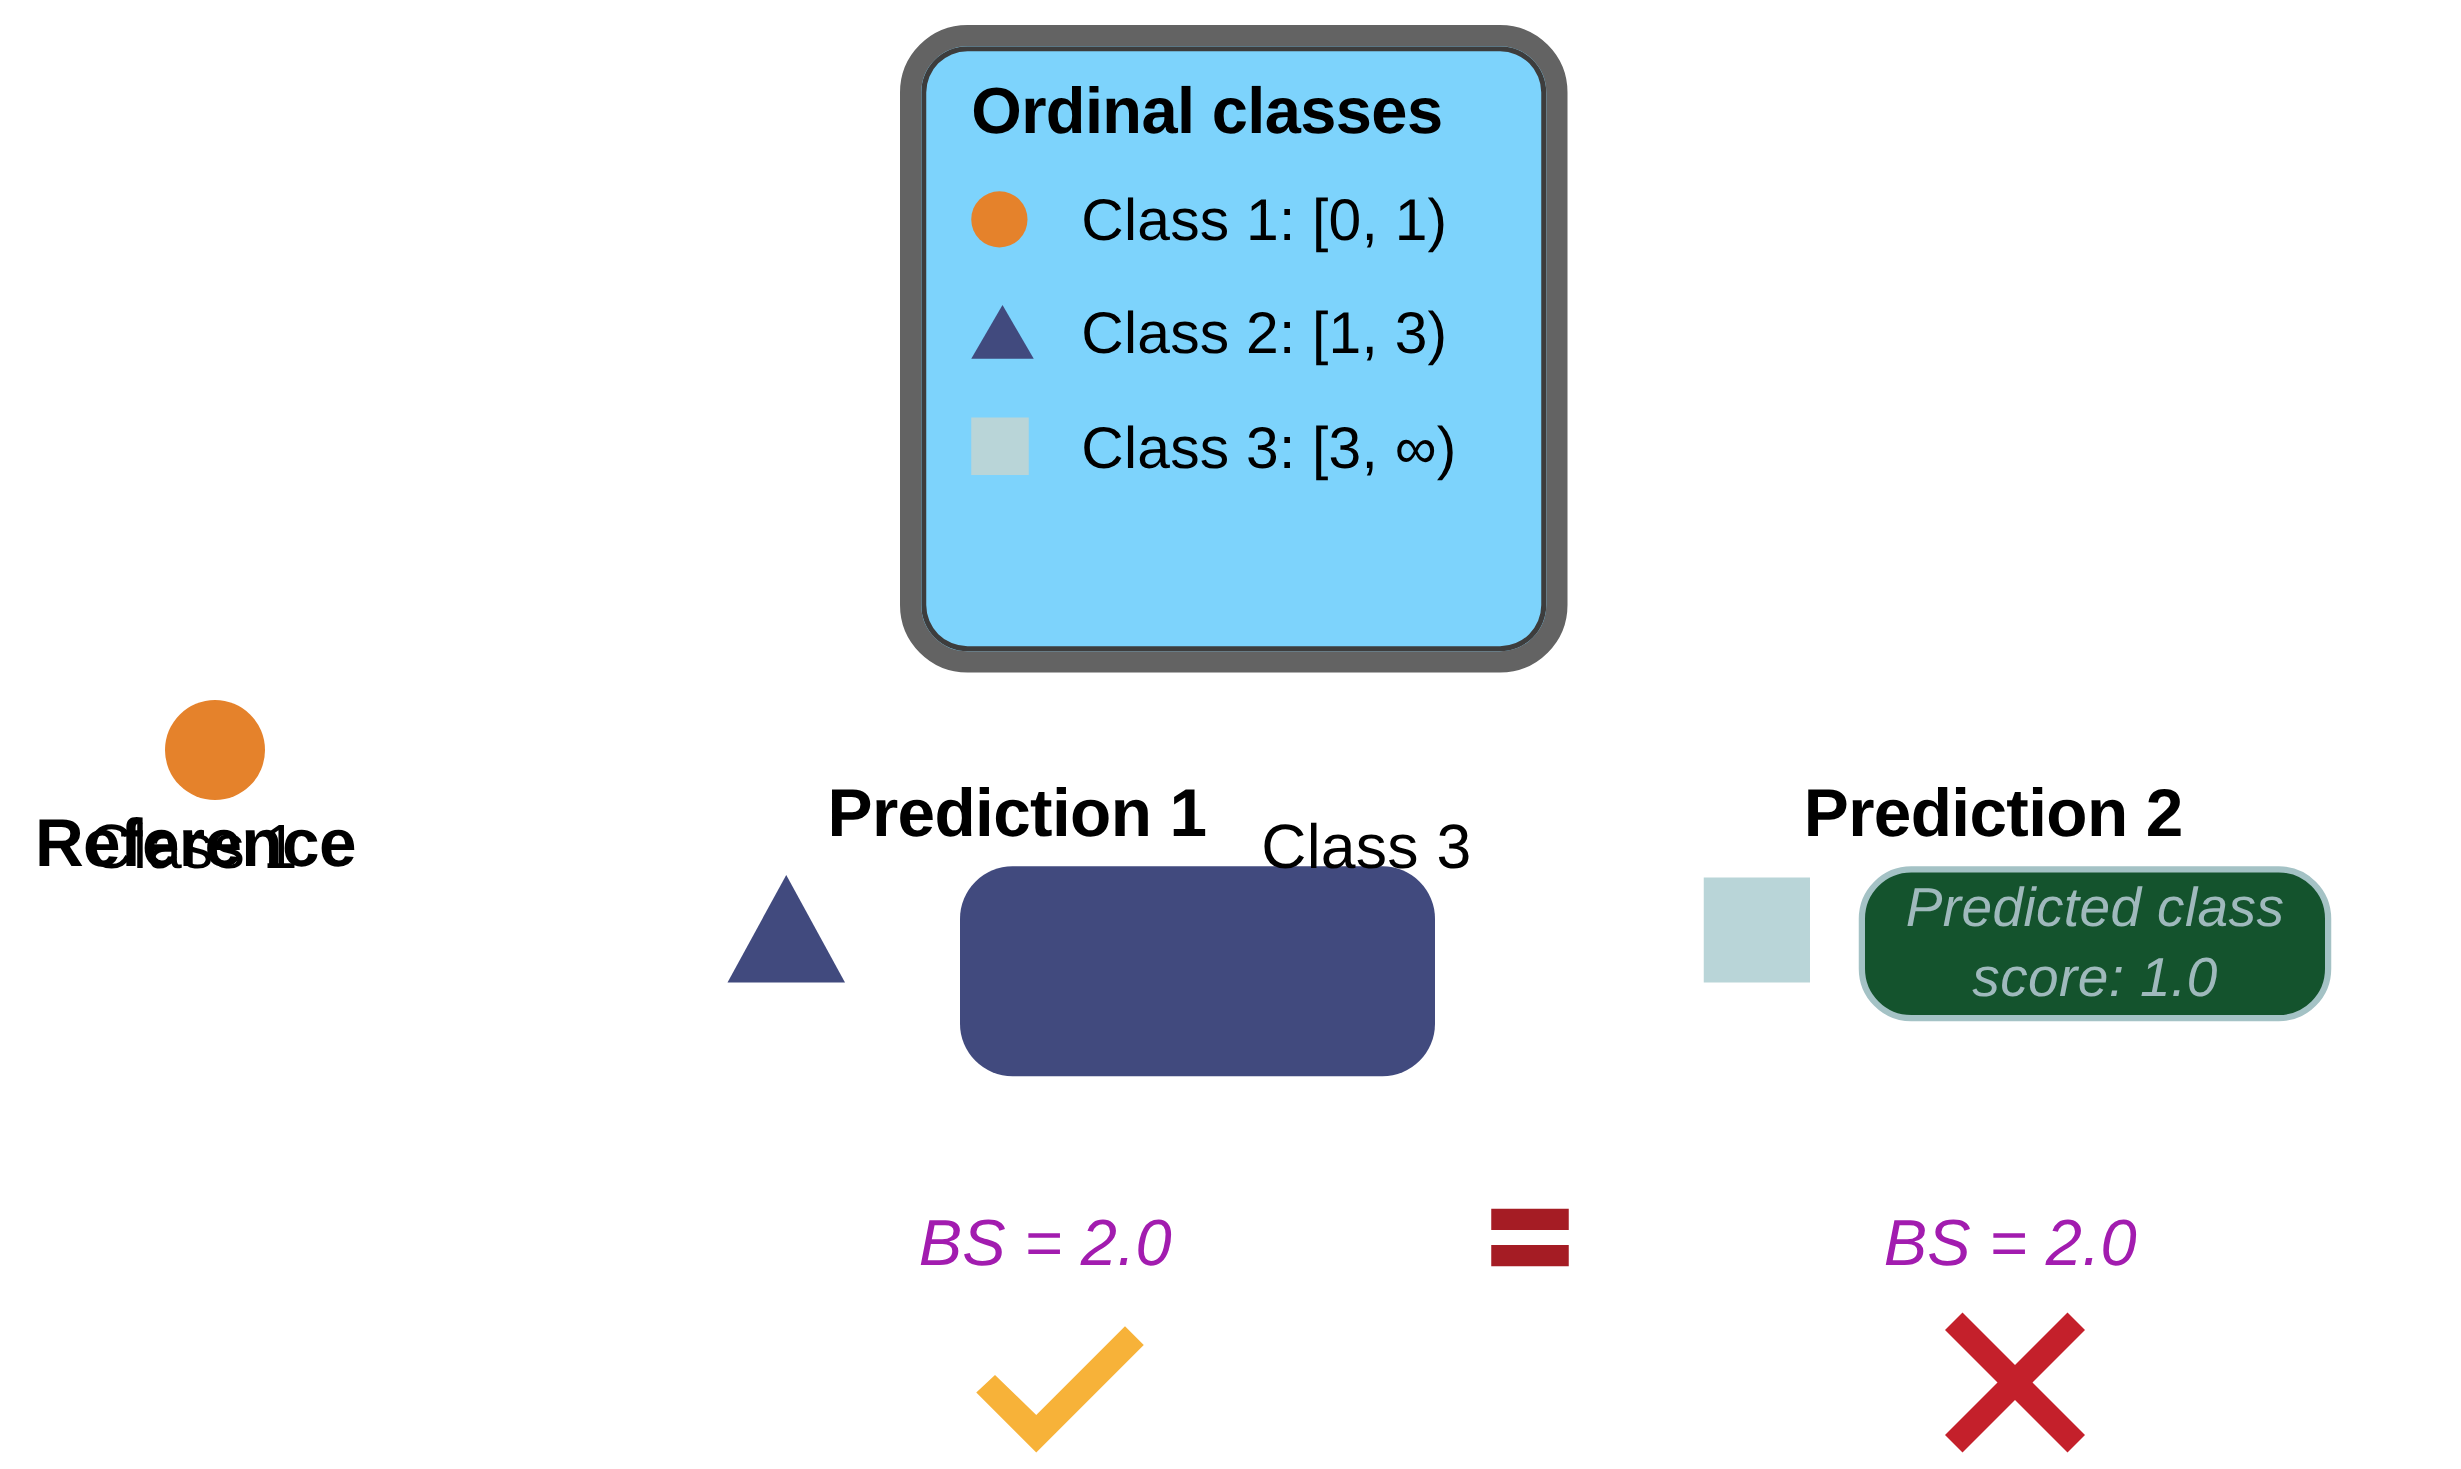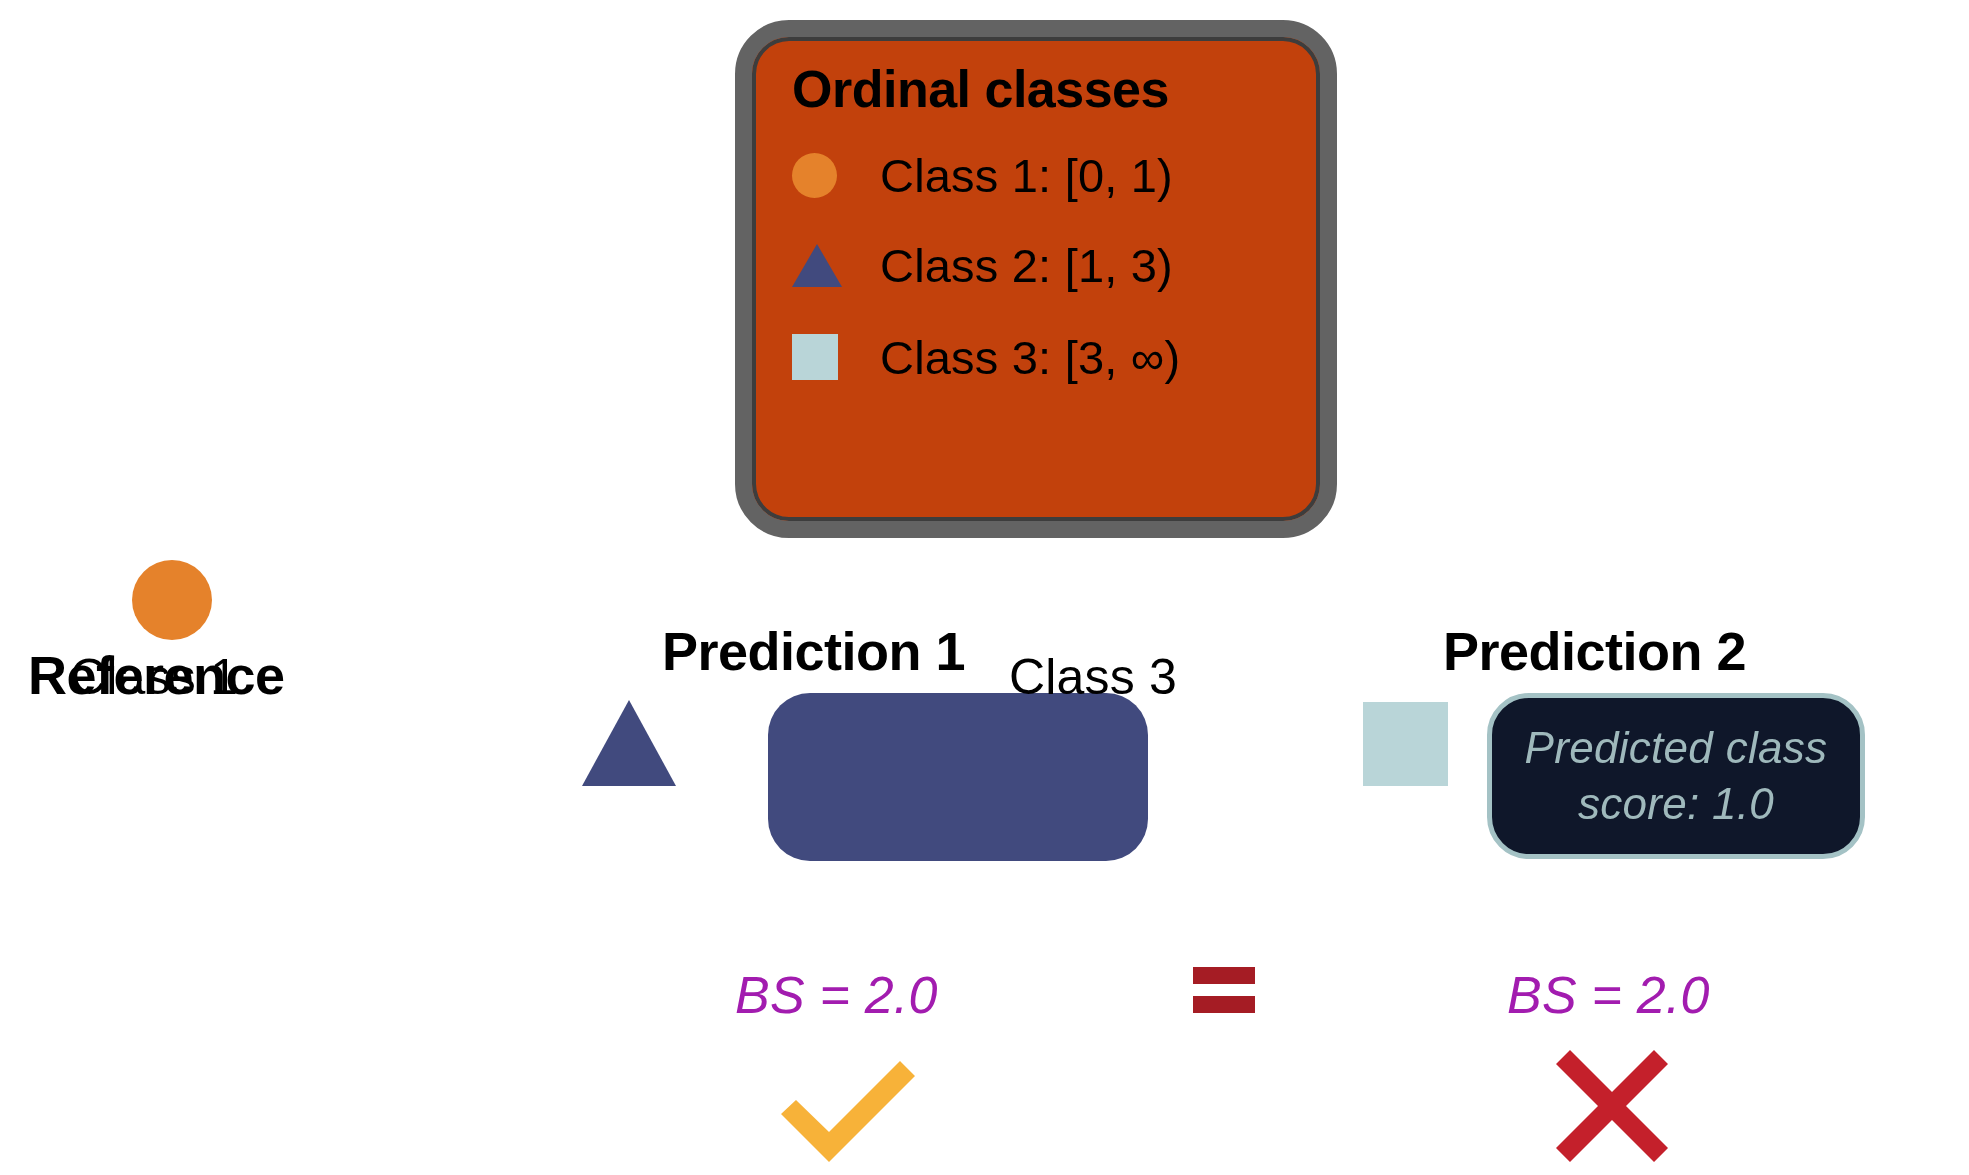--- a/index.html
+++ b/index.html
@@ -17,26 +17,26 @@
   }
 
   .stage {
     position: absolute;
     inset: 0;
   }
 
   
   #legend-panel {
     position: absolute;
-    left: 735px;
+    left: 720px;
     top: 20px;
-    width: 602px;
+    width: 534px;
     height: 518px;
     box-sizing: border-box;
-    background: #c2410c;
+    background: #7dd3fc;
     border: 17px solid #636363;
     border-radius: 54px;
     box-shadow: inset 0 0 0 4px #3d3d3d;
   }
   #legend-title {
     position: absolute;
     left: 40px;
     top: 22px;
     font-size: 52px;
     font-weight: bold;
@@ -145,23 +145,23 @@
     width: 380px;
     height: 168px;
     background: #414a7e;
     border-radius: 42px;
   }
   #pred2-box {
     position: absolute;
     left: 1487px;
     top: 693px;
     width: 378px;
-    height: 166px;
+    height: 124px;
     box-sizing: border-box;
-    background: #0f172a;
+    background: #14532d;
     border: 5px solid #a4c2c5;
     border-radius: 42px;
     display: flex;
     align-items: center;
     justify-content: center;
     text-align: center;
   }
   #pred2-box-text {
     font-size: 44px;
     font-style: italic;

